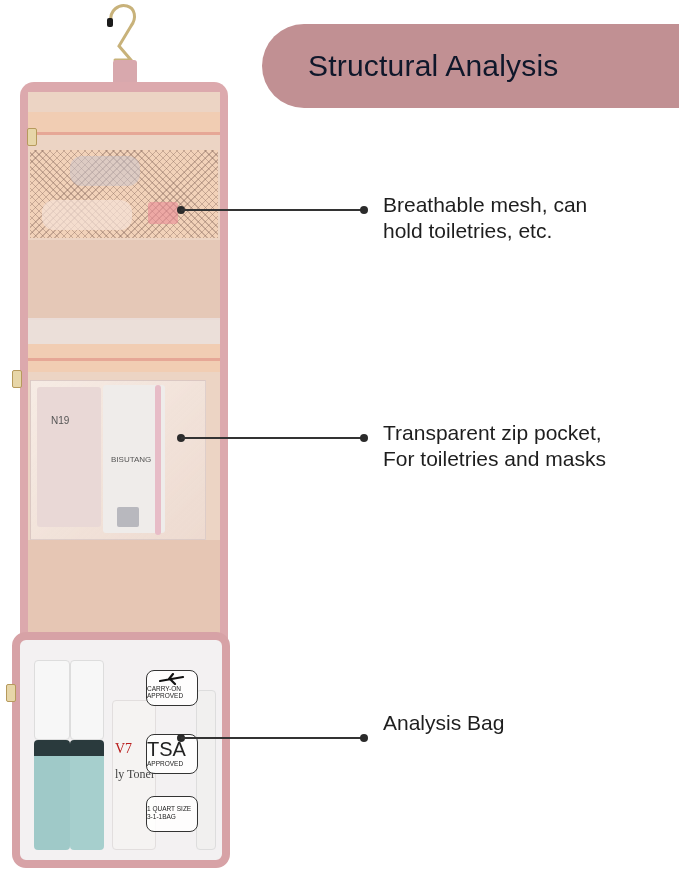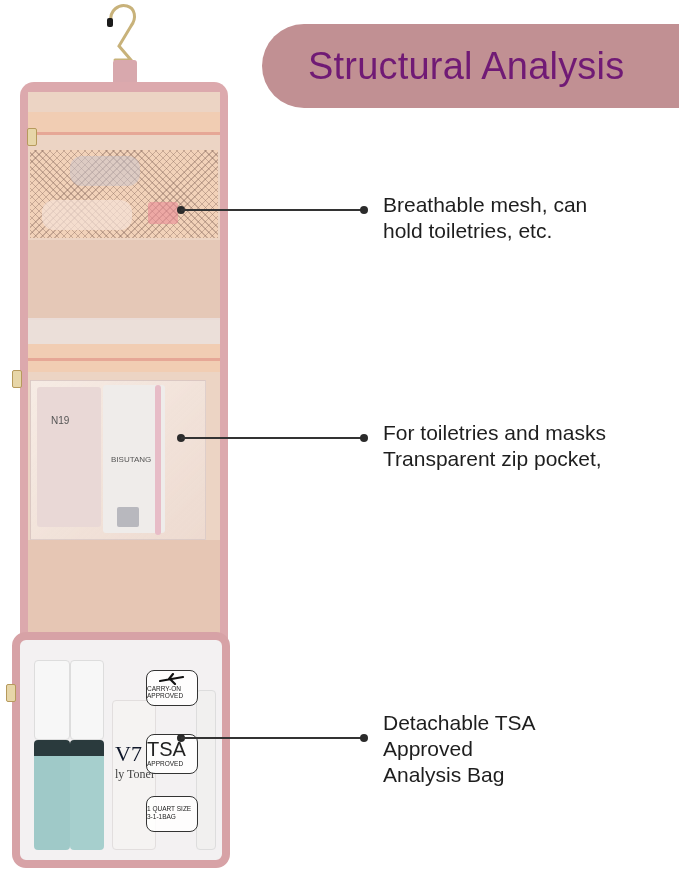--- a/index.html
+++ b/index.html
@@ -5,21 +5,21 @@
   * { box-sizing: border-box; margin: 0; padding: 0; }
   html, body { width: 679px; height: 874px; background: #ffffff; overflow: hidden; }
   body { position: relative; font-family: "Liberation Sans", sans-serif; color: #1d1d1d; }
 
   
   .title-pill {
     position: absolute; left: 262px; top: 24px; width: 430px; height: 84px;
     border-radius: 42px 0 0 42px; background: #c19093;
     display: flex; align-items: center; padding-left: 46px;
   }
-  .title-pill span { color: #701a75; font-size: 38px; letter-spacing: 0.2px; }
+  .title-pill span { color: #0f172a; font-size: 30px; letter-spacing: 0.2px; }
 
   
   .callout { position: absolute; left: 0; width: 620px; height: 60px; padding-left: 24px; }
   .callout .line { position: absolute; left: 0; height: 1.5px; background: #333; }
   .callout .dot-left { position: absolute; width: 8px; height: 8px; border-radius: 50%; background: #2b2b2b; }
   .callout .dot-right { position: absolute; width: 8px; height: 8px; border-radius: 50%; background: #2b2b2b; }
   .callout .text { position: absolute; left: 383px; font-size: 21px; line-height: 26px; color: #1e1e1e; }
 
   
   .product { position: absolute; left: 0; top: 0; width: 240px; height: 874px; }
@@ -116,21 +116,21 @@
 
   <div class="bottom-bag">
     <div class="zip-pull" style="left:-14px;top:44px;"></div>
 
     <div class="bottle" style="left:14px;top:20px;width:36px;height:80px;background:#f7f7f7;border:1px solid #ddd;"></div>
     <div class="bottle" style="left:50px;top:20px;width:34px;height:80px;background:#f7f7f7;border:1px solid #ddd;"></div>
     <div class="bottle" style="left:14px;top:100px;width:36px;height:110px;background:#9fc9c8;border-top:16px solid #2a3a3d;"></div>
     <div class="bottle" style="left:50px;top:100px;width:34px;height:110px;background:#a6cfcd;border-top:16px solid #2a3a3d;"></div>
 
     <div class="bottle" style="left:92px;top:60px;width:44px;height:150px;background:#f5f3f2;border:1px solid #e2dede;">
-      <span style="position:absolute;left:2px;top:40px;font-family:'Liberation Serif',serif;font-size:22px;color:#0f172a;">V7</span>
+      <span style="position:absolute;left:2px;top:40px;font-family:'Liberation Serif',serif;font-size:14px;color:#b91c1c;">V7</span>
       <span style="position:absolute;left:2px;top:66px;font-family:'Liberation Serif',serif;font-size:12px;color:#444;">ly Toner</span>
     </div>
     <div class="bottle" style="left:176px;top:50px;width:20px;height:160px;background:#f1f0ef;border:1px solid #ddd;"></div>
 
     <div class="tsa-box" style="left:126px;top:30px;width:52px;height:36px;">
       <svg width="26" height="12" viewBox="0 0 26 12" style="display:block;margin:2px auto 0;">
         <path d="M1 8 L24 4 M10 6 L14 1 M12 7 L16 11" stroke="#111" stroke-width="2.2" fill="none" stroke-linecap="round"></path>
       </svg>
       <span style="font-size:6.5px;line-height:7px;">CARRY-ON</span>
       <span style="font-size:6.5px;line-height:7px;">APPROVED</span>
@@ -154,26 +154,25 @@
     <div>Breathable mesh, can</div>
     <div>hold toiletries, etc.</div>
   </div>
 </div>
 
 <div class="callout" style="top:410px;">
   <div class="dot-left" style="left:177px;top:24px;"></div>
   <div class="line" style="left:181px;top:27px;width:182px;"></div>
   <div class="dot-right" style="left:360px;top:24px;"></div>
   <div class="text" style="top:10px;">
+    <div>Transparent zip pocket,</div>
     <div>For toiletries and masks</div>
-    <div>Transparent zip pocket,</div>
   </div>
 </div>
 
 <div class="callout" style="top:710px;">
   <div class="dot-left" style="left:177px;top:24px;"></div>
   <div class="line" style="left:181px;top:27px;width:182px;"></div>
   <div class="dot-right" style="left:360px;top:24px;"></div>
   <div class="text" style="top:0px;">
-    <div>Detachable TSA Approved</div>
     <div>Analysis Bag</div>
   </div>
 </div>
 
 </body></html>

